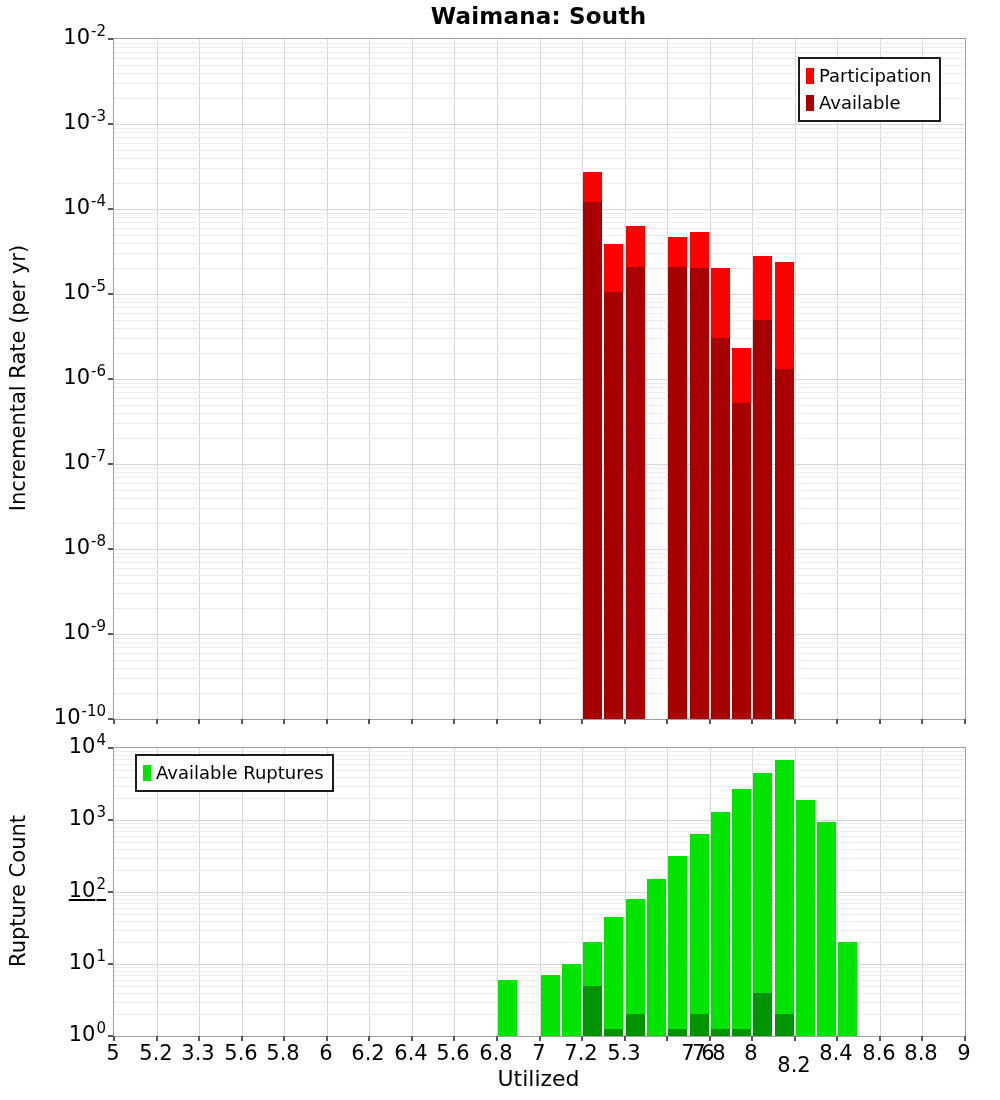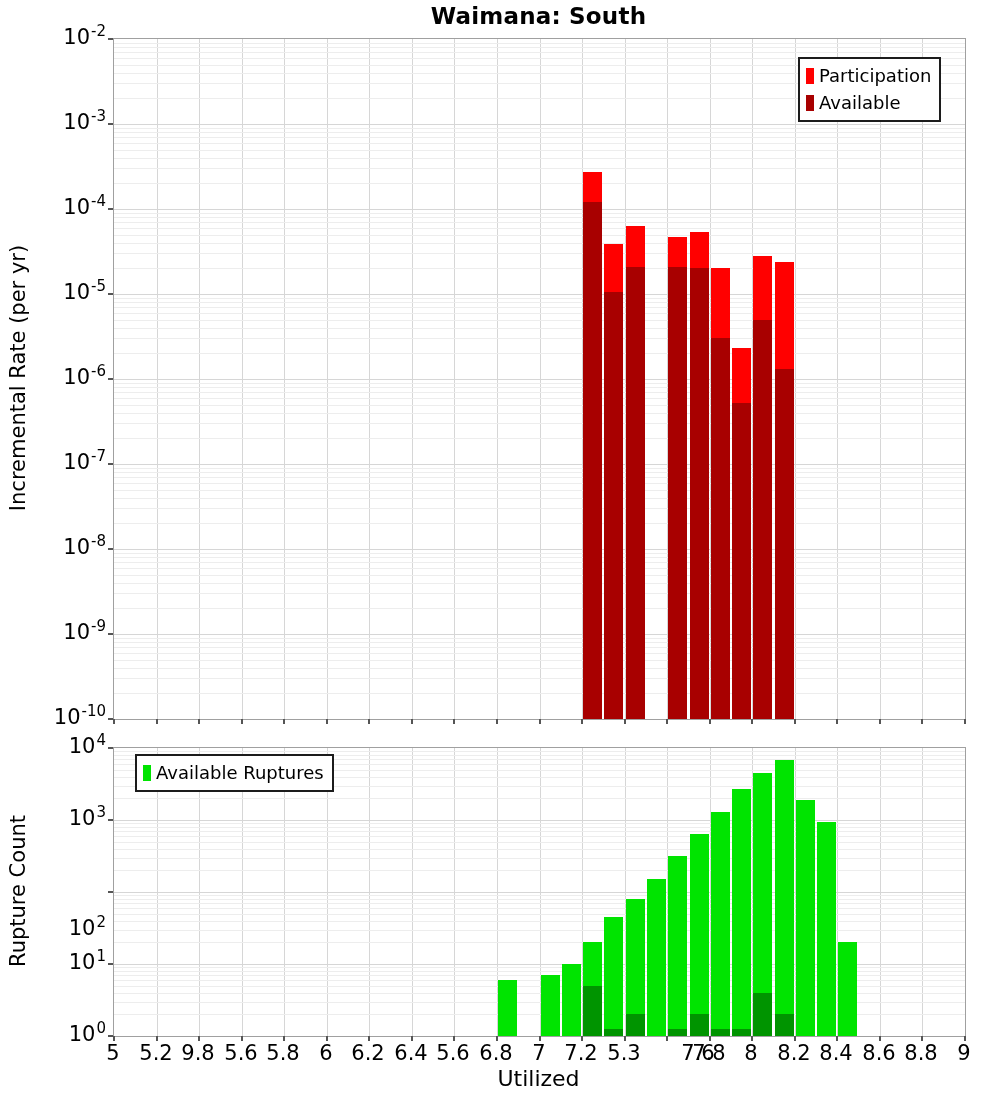--- a/index.html
+++ b/index.html
@@ -276,32 +276,32 @@
       <div class="tick" style="left: 751px; top: 719px; width: 2px; height: 5px;"></div>
       <div class="tick" style="left: 794px; top: 719px; width: 2px; height: 5px;"></div>
       <div class="tick" style="left: 836px; top: 719px; width: 2px; height: 5px;"></div>
       <div class="tick" style="left: 879px; top: 719px; width: 2px; height: 5px;"></div>
       <div class="tick" style="left: 921px; top: 719px; width: 2px; height: 5px;"></div>
       <div class="tick" style="left: 964px; top: 719px; width: 2px; height: 5px;"></div>
       <div class="yticklab" style="top: 734px;">10<sup>4</sup></div>
       <div class="tick" style="left: 108px; top: 747px; width: 5px; height: 2px;"></div>
       <div class="yticklab" style="top: 806px;">10<sup>3</sup></div>
       <div class="tick" style="left: 108px; top: 819px; width: 5px; height: 2px;"></div>
-      <div class="yticklab" style="top: 916px;">10<sup>2</sup></div>
+      <div class="yticklab" style="top: 878px; text-decoration: underline;">10<sup>2</sup></div>
       <div class="tick" style="left: 108px; top: 891px; width: 5px; height: 2px;"></div>
       <div class="yticklab" style="top: 950px;">10<sup>1</sup></div>
       <div class="tick" style="left: 108px; top: 963px; width: 5px; height: 2px;"></div>
       <div class="yticklab" style="top: 1022px;">10<sup>0</sup></div>
       <div class="tick" style="left: 108px; top: 1035px; width: 5px; height: 2px;"></div>
       <div class="tick" style="left: 113px; top: 1036px; width: 2px; height: 5px;"></div>
       <div class="xticklab" style="left: 81px;">5</div>
       <div class="tick" style="left: 156px; top: 1036px; width: 2px; height: 5px;"></div>
       <div class="xticklab" style="left: 124px;">5.2</div>
       <div class="tick" style="left: 198px; top: 1036px; width: 2px; height: 5px;"></div>
-      <div class="xticklab" style="left: 166px;">9.8</div>
+      <div class="xticklab" style="left: 166px;">3.3</div>
       <div class="tick" style="left: 241px; top: 1036px; width: 2px; height: 5px;"></div>
       <div class="xticklab" style="left: 209px;">5.6</div>
       <div class="tick" style="left: 283px; top: 1036px; width: 2px; height: 5px;"></div>
       <div class="xticklab" style="left: 251px;">5.8</div>
       <div class="tick" style="left: 326px; top: 1036px; width: 2px; height: 5px;"></div>
       <div class="xticklab" style="left: 294px;">6</div>
       <div class="tick" style="left: 368px; top: 1036px; width: 2px; height: 5px;"></div>
       <div class="xticklab" style="left: 336px;">6.2</div>
       <div class="tick" style="left: 411px; top: 1036px; width: 2px; height: 5px;"></div>
       <div class="xticklab" style="left: 379px;">6.4</div>
@@ -315,21 +315,21 @@
       <div class="xticklab" style="left: 549px;">7.2</div>
       <div class="tick" style="left: 624px; top: 1036px; width: 2px; height: 5px;"></div>
       <div class="xticklab" style="left: 592px;">5.3</div>
       <div class="tick" style="left: 666px; top: 1036px; width: 2px; height: 5px;"></div>
       <div class="xticklab" style="left: 666px;">7.6</div>
       <div class="tick" style="left: 709px; top: 1036px; width: 2px; height: 5px;"></div>
       <div class="xticklab" style="left: 677px;">7.8</div>
       <div class="tick" style="left: 751px; top: 1036px; width: 2px; height: 5px;"></div>
       <div class="xticklab" style="left: 719px;">8</div>
       <div class="tick" style="left: 794px; top: 1036px; width: 2px; height: 5px;"></div>
-      <div class="xticklab" style="left: 762px;">8.2</div>
+      <div class="xticklab" style="left: 762px; margin-top: 12px;">8.2</div>
       <div class="tick" style="left: 836px; top: 1036px; width: 2px; height: 5px;"></div>
       <div class="xticklab" style="left: 804px;">8.4</div>
       <div class="tick" style="left: 879px; top: 1036px; width: 2px; height: 5px;"></div>
       <div class="xticklab" style="left: 847px;">8.6</div>
       <div class="tick" style="left: 921px; top: 1036px; width: 2px; height: 5px;"></div>
       <div class="xticklab" style="left: 889px;">8.8</div>
       <div class="tick" style="left: 964px; top: 1036px; width: 2px; height: 5px;"></div>
       <div class="xticklab" style="left: 932px;">9</div>
     </div>
 

